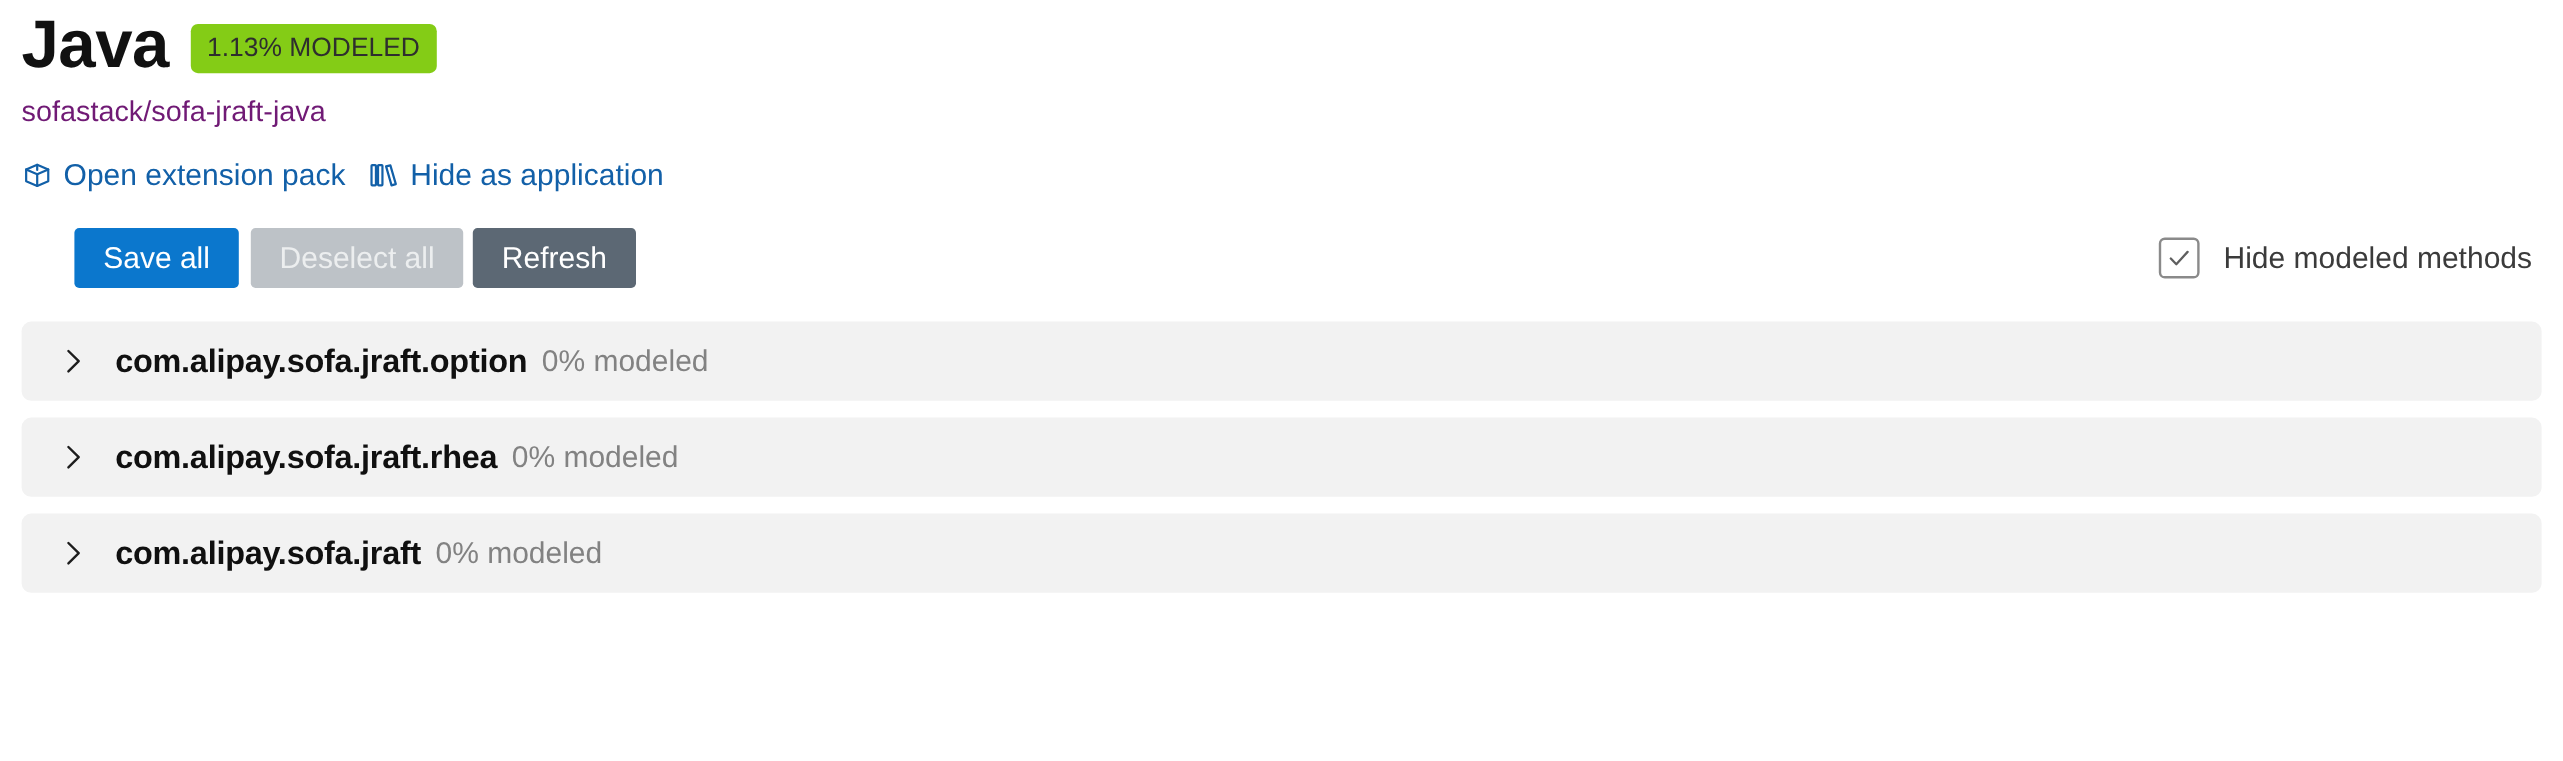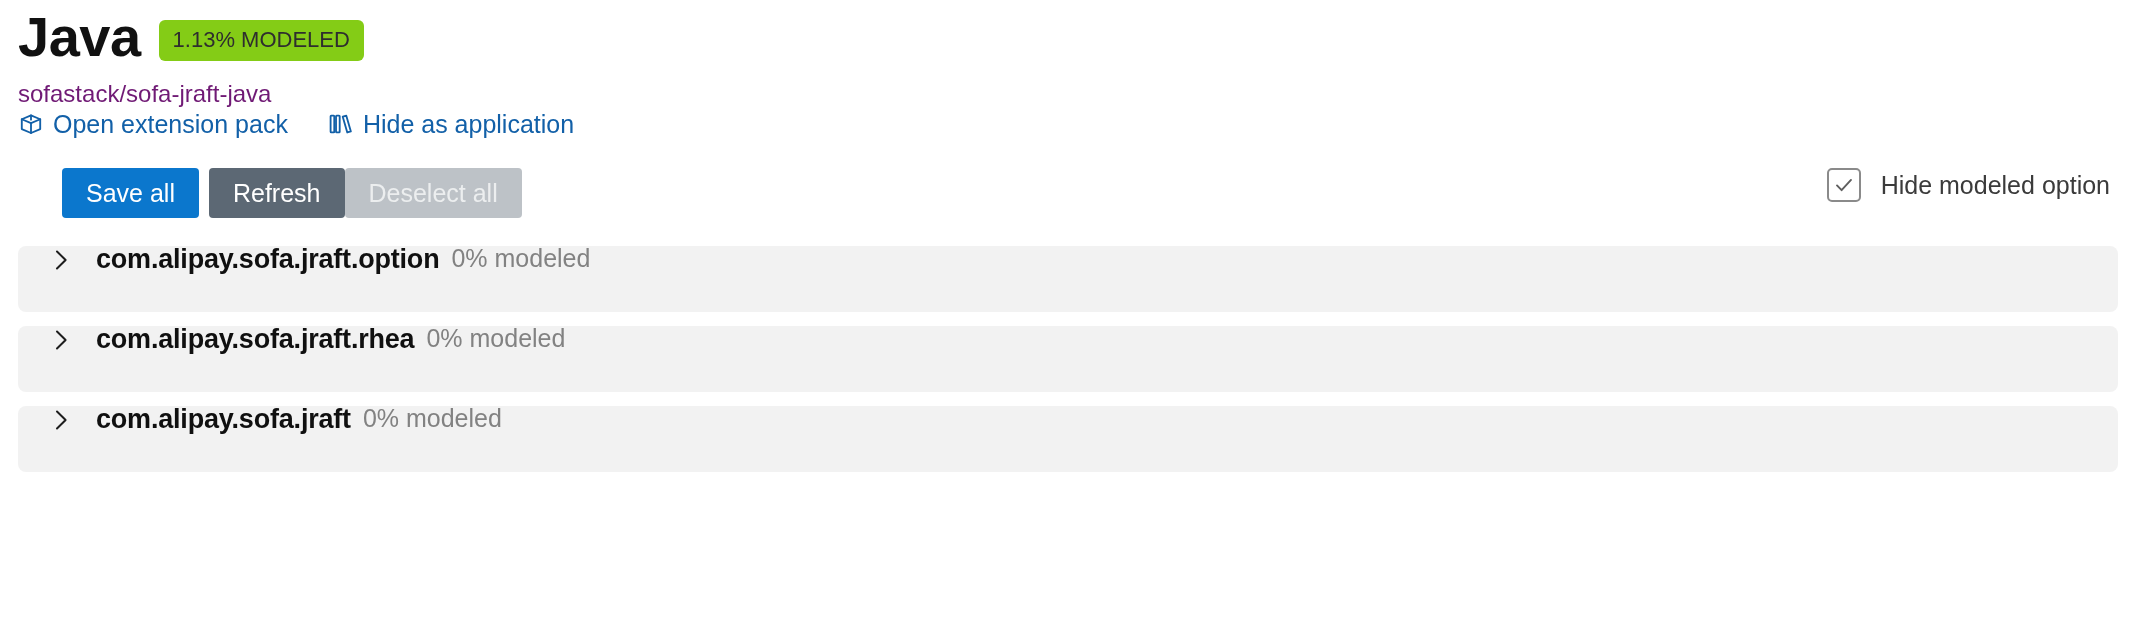--- a/index.html
+++ b/index.html
@@ -56,21 +56,22 @@
     color: #701a75;
     margin-top: 14px;
     line-height: 1;
     white-space: nowrap;
   }
 
   
   .link-row {
     display: flex;
     align-items: center;
-    gap: 40px;
+    gap: 19px;
+    margin-top: 22px;
     height: 36px;
   }
   .link {
     display: inline-flex;
     align-items: center;
     gap: 9px;
     color: #1260a8;
     font-size: 25px;
     line-height: 1;
     text-decoration: none;
@@ -82,21 +83,21 @@
     align-items: center;
     justify-content: center;
     width: 26px;
     height: 26px;
     flex: 0 0 auto;
   }
 
   
   .toolbar {
     display: flex;
-    align-items: flex-start;
+    align-items: center;
     margin-top: 26px;
     height: 50px;
     padding-left: 44px;
   }
   .btn {
     border: 0;
     border-radius: 4px;
     font-family: "Liberation Sans", sans-serif;
     font-size: 25px;
     line-height: 1;
@@ -137,21 +138,21 @@
 
   
   .list {
     margin-top: 28px;
   }
   .row {
     background: #f2f2f2;
     border-radius: 8px;
     height: 66px;
     display: flex;
-    align-items: flex-start;
+    align-items: center;
     padding-left: 34px;
     margin-bottom: 14px;
     cursor: pointer;
     box-sizing: border-box;
   }
   .chev {
     width: 20px;
     height: 28px;
     flex: 0 0 auto;
     margin-right: 24px;
@@ -207,30 +208,30 @@
           <rect x="7.4" y="4.2" width="3.4" height="15.6" rx="0.6"></rect>
           <path d="M13.6 5.2 16.9 4.4l4.2 14.5-3.3 0.9Z"></path>
         </svg>
       </span>
       <span>Hide as application</span>
     </a>
   </div>
 
   <div class="toolbar">
     <button class="btn btn-primary">Save all</button>
+    <button class="btn btn-disabled">Deselect all</button>
     <button class="btn btn-dark">Refresh</button>
-    <button class="btn btn-disabled">Deselect all</button>
 
     <label class="check-wrap">
       <span class="checkbox">
         <svg width="24" height="24" viewBox="0 0 24 24" fill="none" stroke="#5f5f5f" stroke-width="1.9" stroke-linecap="round" stroke-linejoin="round">
           <path d="M5 12.4 9.6 17.2 19 6.9"></path>
         </svg>
       </span>
-      <span class="check-label">Hide modeled option</span>
+      <span class="check-label">Hide modeled methods</span>
     </label>
   </div>
 
   <div class="list">
 
     <div class="row">
       <span class="chev">
         <svg width="18" height="26" viewBox="0 0 18 26" fill="none" stroke="#1d1d1d" stroke-width="2" stroke-linecap="round" stroke-linejoin="round">
           <path d="M4 4.5 12.6 13 4 21.5"></path>
         </svg>

